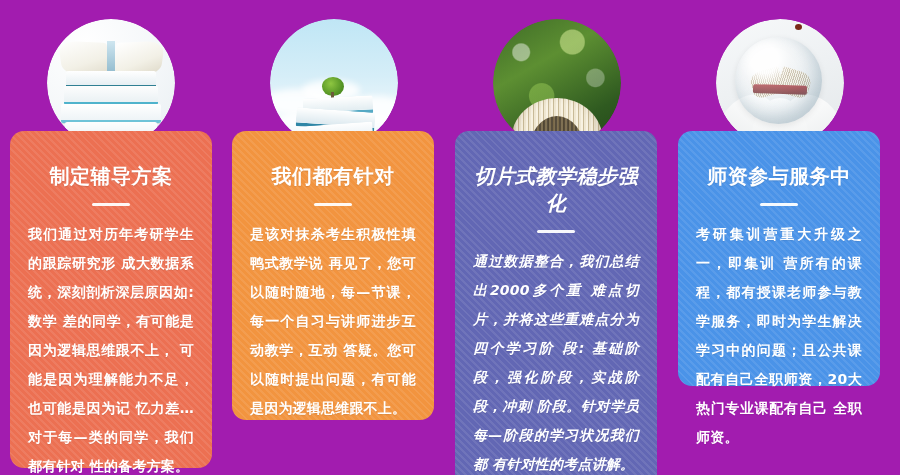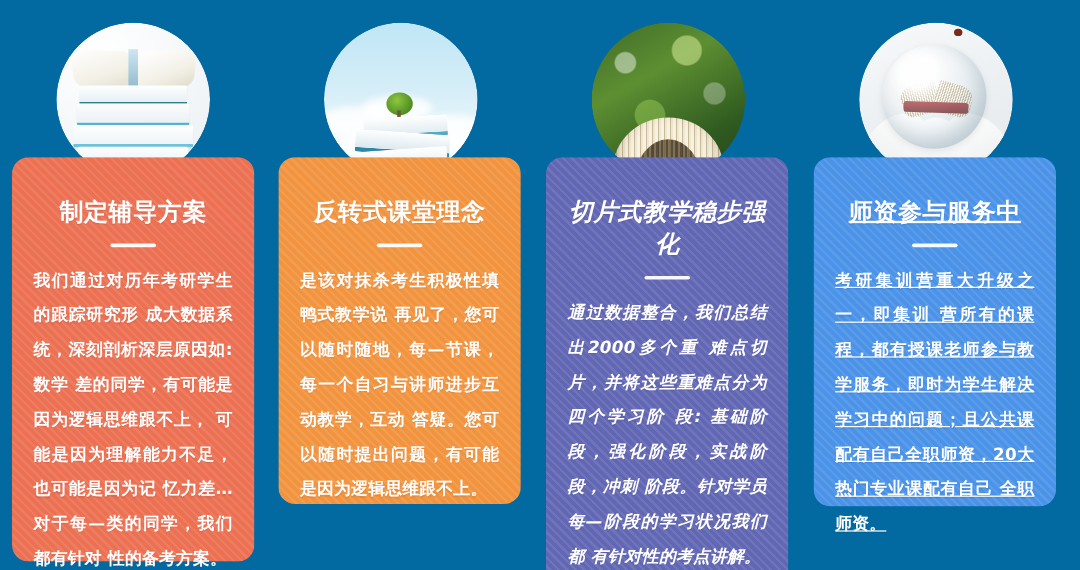--- a/index.html
+++ b/index.html
@@ -10,21 +10,21 @@
   body {
     width: 900px;
     height: 475px;
     overflow: hidden;
     font-family: "DejaVu Sans", "Liberation Sans", sans-serif;
   }
   .board {
     position: relative;
     width: 900px;
     height: 475px;
-    background: #0369a1;
+    background: #a21caf;
   }
 
   
   .medallion {
     position: absolute;
     width: 128px;
     height: 128px;
     border-radius: 50%;
     overflow: hidden;
     z-index: 1;
@@ -244,30 +244,30 @@
     </div>
   </div>
 
   <div class="panel" id="panel-0" style="left: 10px; top: 131px; width: 202px; height: 337px; background-color: rgb(236, 112, 82);">
     <div class="panel-title">制定辅导方案</div>
     <div class="divider"></div>
     <div class="panel-body">我们通过对历年考研学生的跟踪研究形 成大数据系统，深刻剖析深层原因如: 数学 差的同学，有可能是因为逻辑思维跟不上， 可能是因为理解能力不足，也可能是因为记 忆力差…对于每—类的同学，我们都有针对 性的备考方案。</div>
   </div>
 
   <div class="panel" id="panel-1" style="left: 232px; top: 131px; width: 202px; height: 289px; background-color: rgb(242, 148, 63);">
-    <div class="panel-title">反转式课堂理念</div>
+    <div class="panel-title">我们都有针对</div>
     <div class="divider"></div>
     <div class="panel-body">是该对抹杀考生积极性填鸭式教学说 再见了，您可以随时随地，每—节课，每一个自习与讲师进步互动教学，互动 答疑。您可以随时提出问题，有可能是因为逻辑思维跟不上。</div>
   </div>
 
   <div class="panel" id="panel-2" style="left: 455px; top: 131px; width: 202px; height: 384px; background-color: rgb(98, 103, 180); font-style: italic;">
     <div class="panel-title">切片式教学稳步强化</div>
     <div class="divider"></div>
     <div class="panel-body">通过数据整合，我们总结出2000多个重 难点切片，并将这些重难点分为四个学习阶 段: 基础阶段，强化阶段，实战阶段，冲刺 阶段。针对学员每—阶段的学习状况我们都 有针对性的考点讲解。</div>
   </div>
 
-  <div class="panel" id="panel-3" style="left: 678px; top: 131px; width: 202px; height: 291px; background-color: rgb(74, 147, 232); text-decoration: underline;">
+  <div class="panel" id="panel-3" style="left: 678px; top: 131px; width: 202px; height: 255px; background-color: rgb(74, 147, 232);">
     <div class="panel-title">师资参与服务中</div>
     <div class="divider"></div>
     <div class="panel-body">考研集训营重大升级之一，即集训 营所有的课程，都有授课老师参与教学服务，即时为学生解决学习中的问题；且公共课 配有自己全职师资，20大热门专业课配有自己 全职师资。</div>
   </div>
 
 </div>
 
 </body></html>

